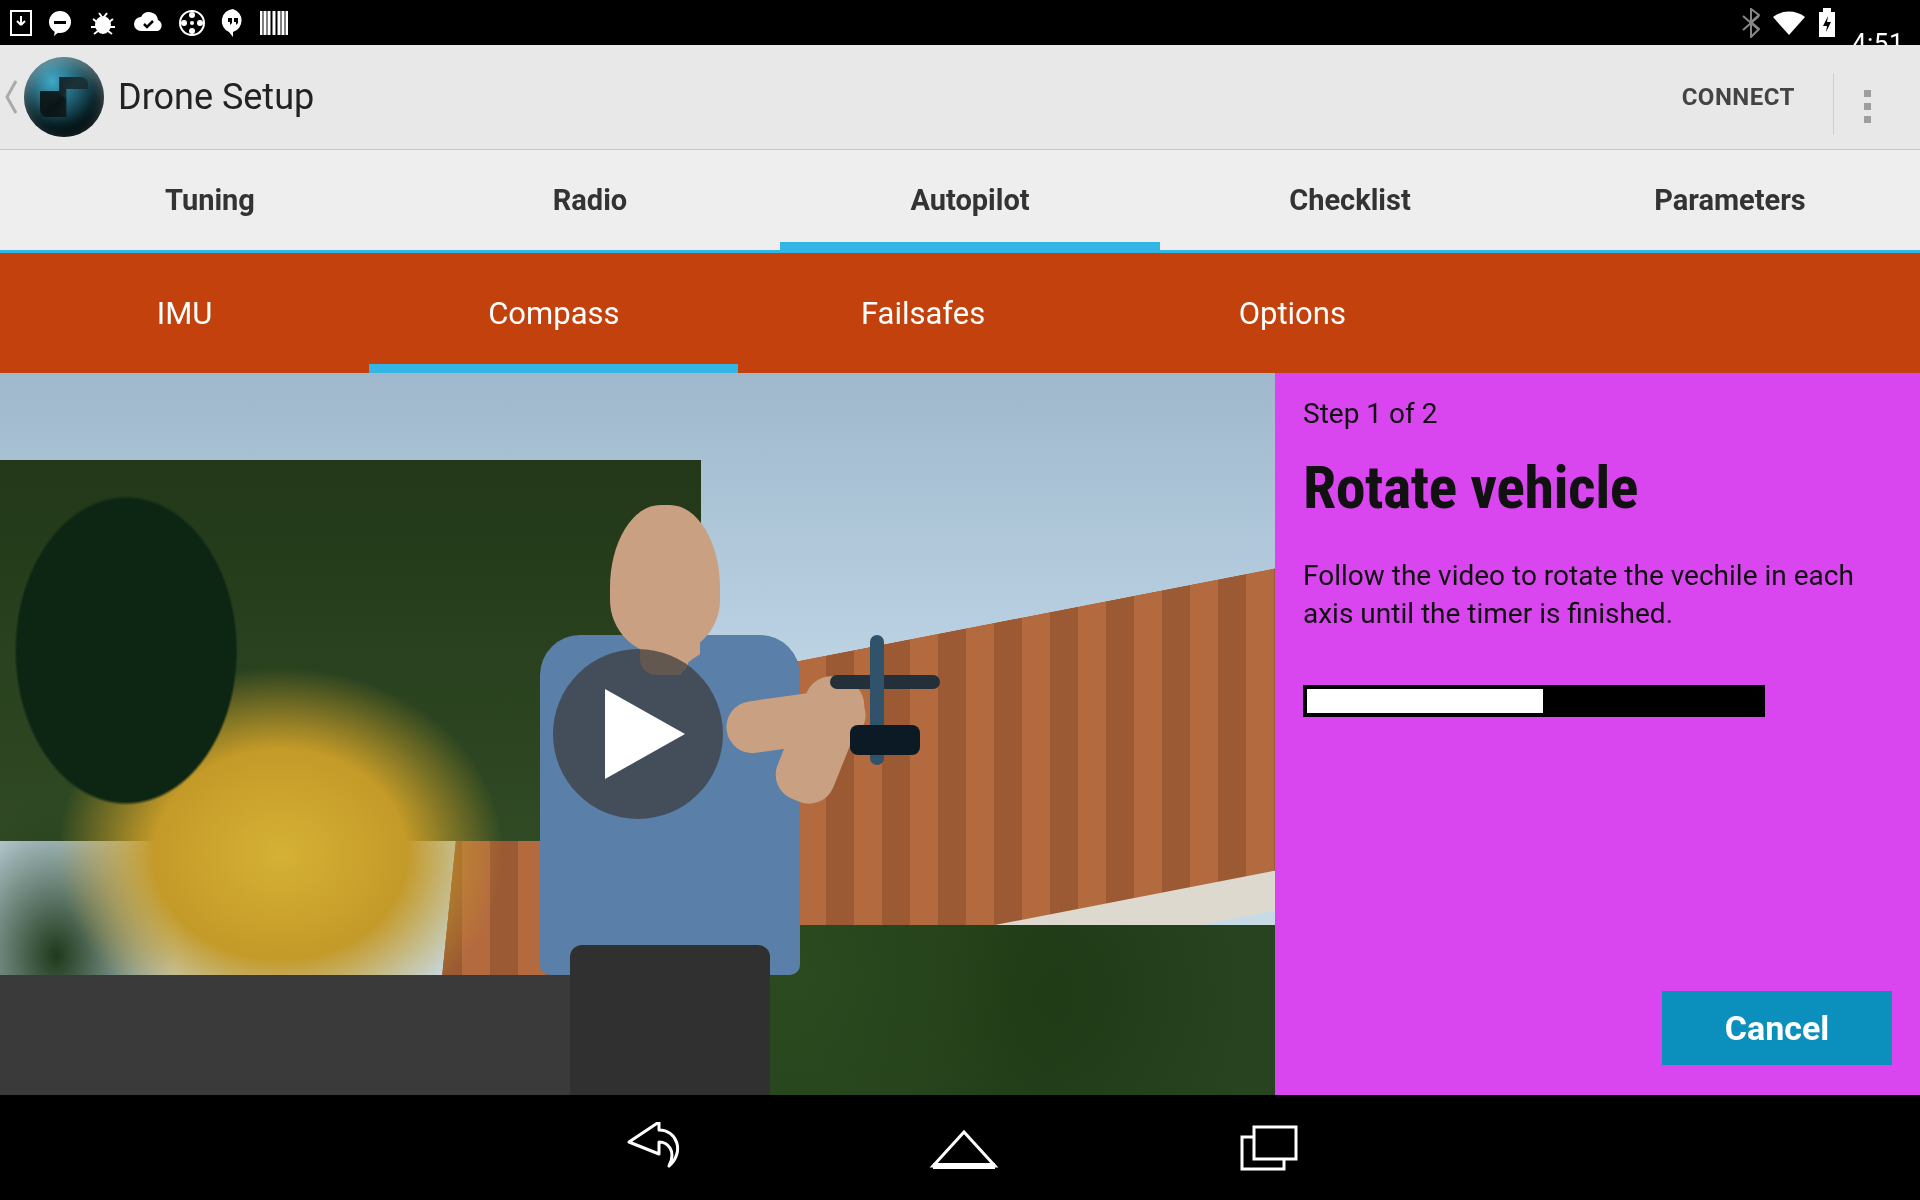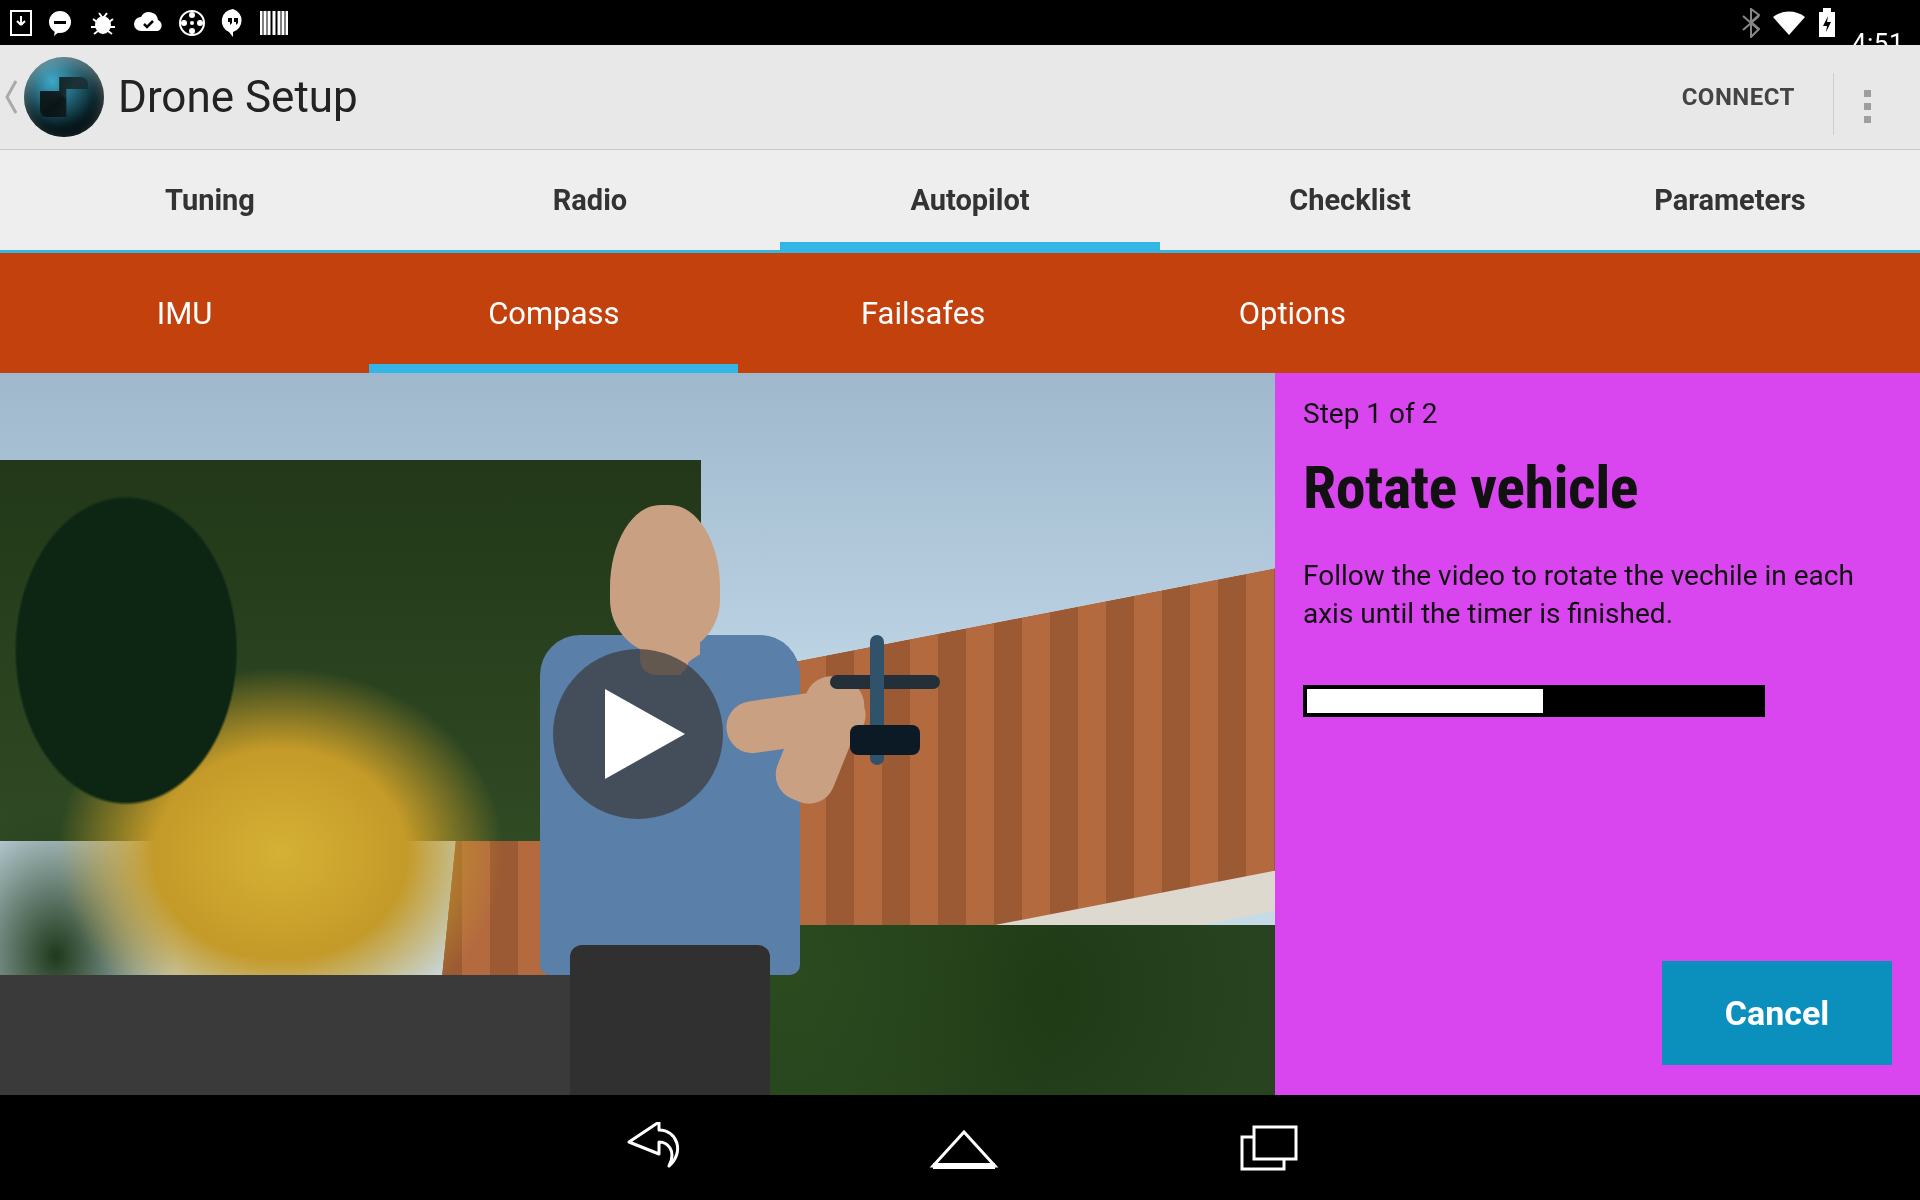--- a/index.html
+++ b/index.html
@@ -11,21 +11,21 @@
   .status-left { display: flex; gap: 14px; align-items: center; }
   .status-right { margin-left: auto; display: flex; gap: 12px; align-items: center; }
   .status-bar svg { display: block; }
   .clock { font-size: 26px; letter-spacing: 0.5px; padding: 0 6px 0 4px; color: #fff; margin-top: 40px; }
 
   
   .action-bar { height: 105px; background: #e8e8e8; display: flex; align-items: center; border-bottom: 1px solid #c8c8c8; }
   .back-caret { width: 22px; height: 60px; display:flex;align-items:center;justify-content:center; color:#888; }
   .app-logo { width: 80px; height: 80px; margin: 0 14px 0 2px; border-radius: 50%; background: radial-gradient(circle at 35% 30%, #3fa9c9 0%, #0b2b33 60%, #000 100%); position:relative; overflow:hidden; box-shadow: inset 0 6px 14px rgba(255,255,255,0.35), inset 0 -10px 20px rgba(0,0,0,0.6); }
   .app-logo::after{content:"";position:absolute;left:20%;top:25%;width:60%;height:50%;background:conic-gradient(from 45deg,#1a3238,#0a1416,#1a3238);clip-path: polygon(0 35%,40% 35%,40% 0,100% 0,100% 30%,55% 30%,55% 100%,0 100%);border-radius:8px;filter: drop-shadow(0 2px 2px rgba(0,0,0,.4));}
-  .app-title { font-size: 44px; color: #222; font-weight: 400; }
+  .app-title { font-size: 36px; color: #222; font-weight: 400; }
   .action-right { margin-left: auto; display: flex; align-items: flex-end; padding-right: 27px; }
   .connect-btn { font-size: 24px; font-weight: 700; color: #444; padding: 24px 30px; letter-spacing: 0.5px; }
   .vdiv { width: 1px; height: 62px; background: #cfcfcf; margin: 0 8px; }
   .overflow { padding: 12px 22px; display:flex;flex-direction:column;gap:6px;align-items:center; }
   .overflow span{width:7px;height:7px;background:#9e9e9e;}
 
   
   .tabs-primary { height: 103px; background: #eeeeee; display: flex; border-bottom: 3px solid #33b5e5; padding-left: 20px; }
   .ptab { flex: 1; display:flex;align-items:center;justify-content:center; font-size: 29px; font-weight: 700; color: #333; position:relative; }
   .ptab.active::after { content:""; position:absolute; bottom:-3px; left:0; right:0; height:11px; background:#33b5e5; }
@@ -72,21 +72,21 @@
   .play-overlay{position:absolute;left:50%;top:50%;width:170px;height:170px;margin:-85px 0 0 -85px;border-radius:50%;background:rgba(60,60,60,0.72);display:flex;align-items:center;justify-content:center;}
   .play-overlay svg{margin-left:14px;}
 
   
   .side-panel { flex:1; background:#d946ef; padding: 24px 28px 24px 28px; display:flex; flex-direction:column; position:relative; }
   .step-label { font-size: 28px; color:#111; font-weight:400; margin-bottom: 6px; }
   .step-title { font-size: 60px; font-weight:700; color:#111; letter-spacing:-0.5px; font-family: "Roboto Condensed","Arial Narrow",sans-serif; margin-top: 16px; }
   .step-desc { margin-top: 34px; font-size: 28px; line-height: 1.35; color:#111; }
   .progress { margin-top: 52px; width: 462px; height: 32px; background:#000; position:relative; }
   .progress-fill{position:absolute;left:4px;top:4px;height:24px;background:#fff;}
-  .cancel-btn { align-self:flex-end; margin-top:auto; margin-bottom: 6px; width: 230px; height: 104px; background:#0b8fbd; color:#fff; font-size:34px; font-weight:700; display:flex;align-items:center;justify-content:center; }
+  .cancel-btn { align-self:flex-end; margin-top:auto; margin-bottom: 6px; width: 230px; height: 74px; background:#0b8fbd; color:#fff; font-size:34px; font-weight:700; display:flex;align-items:center;justify-content:center; }
 
   
   .nav-bar { height: 105px; background:#000; display:flex; align-items:center; justify-content:center; gap: 240px; }
   .nav-bar svg { display:block; }
 </style>
 </head>
 <body>
 <div class="screen">
 
   <div class="status-bar">

